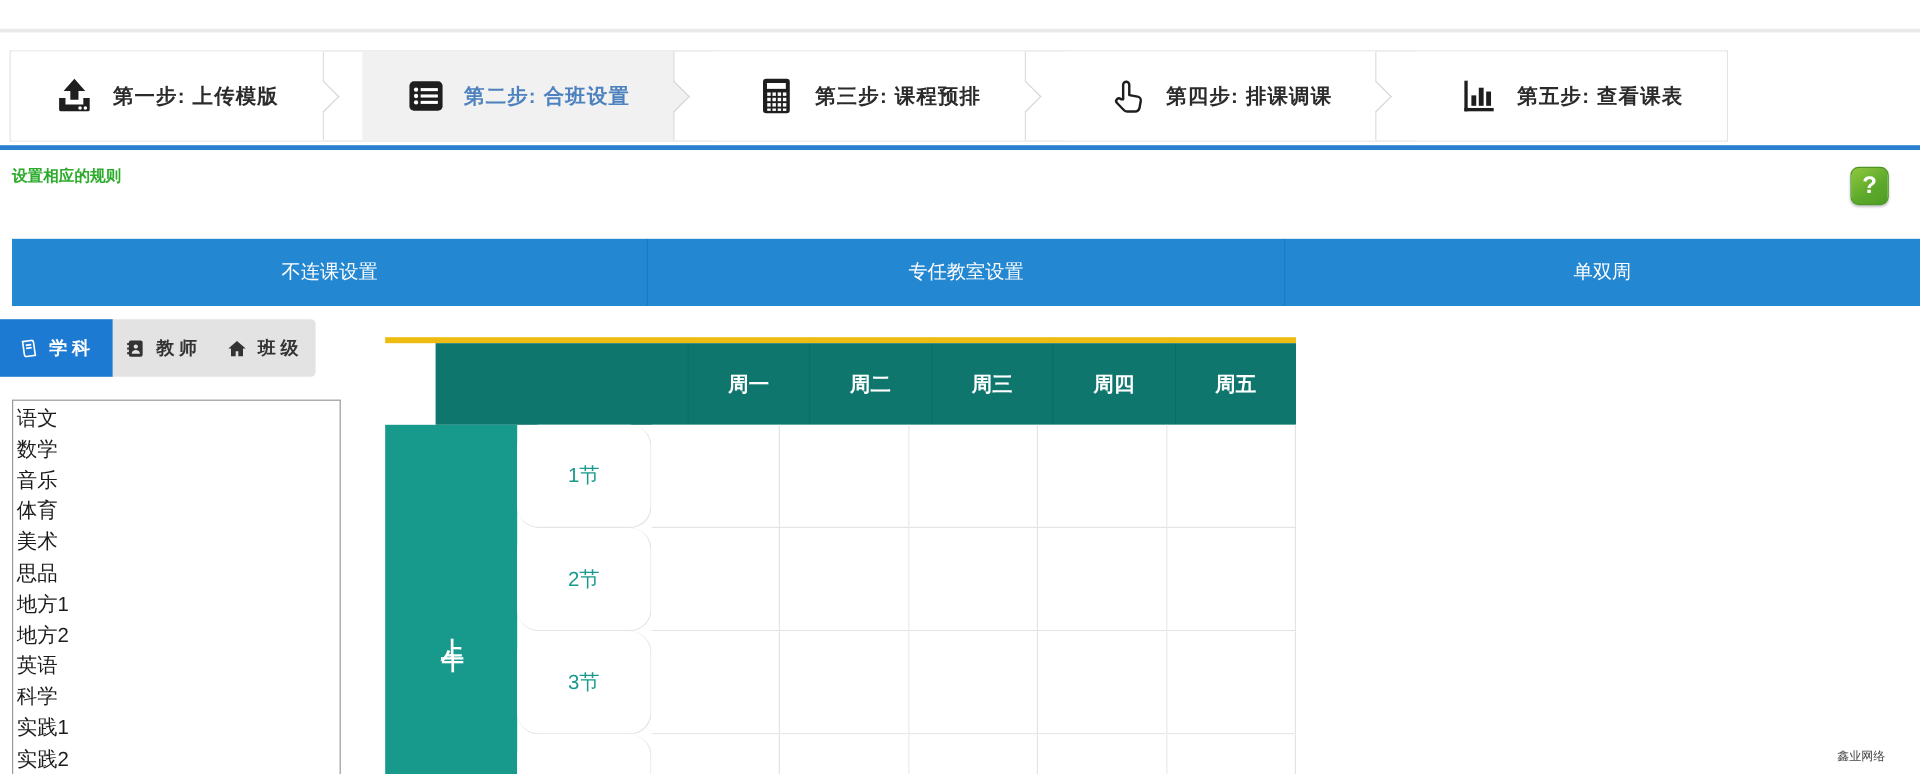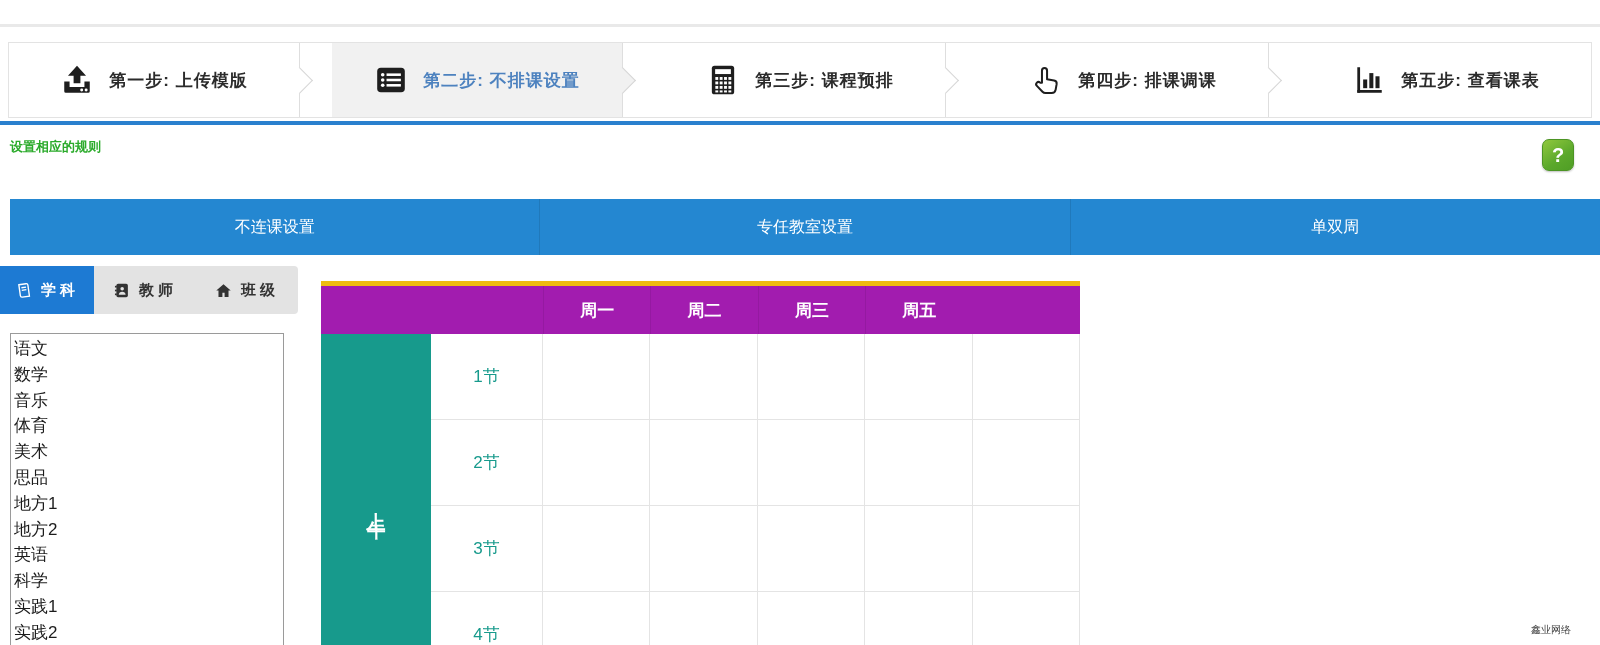--- a/index.html
+++ b/index.html
@@ -6,21 +6,21 @@
   html,body { width:1600px; height:645px; }
   body {
     position:relative; overflow:hidden; background:#fff;
     font-family:"Liberation Sans","DejaVu Sans",sans-serif; color:#2b2b2b;
   }
   
   .top-divider { position:absolute; left:0; top:24px; width:1600px; height:3px; background:#e9e9e9; }
 
   
   .steps-bar {
-    position:absolute; left:8px; top:42px; width:1584px; height:76px;
+    position:absolute; left:8px; top:42px; width:1432px; height:76px;
     background:#fff; border:1px solid #e3e3e3; display:flex;gap:32px;
   }
   .step {
     position:relative; flex:1; display:flex; align-items:center; justify-content:center;
     gap:15px; background:#fff;
   }
   .step.active { background:#f1f1f1; }
   .step:not(:last-child) { border-right:1px solid #dedede; }
   .step:not(:last-child)::after {
     content:""; position:absolute; right:-10px; top:50%; margin-top:-9px;
@@ -58,52 +58,52 @@
 
   
   .side-tabs { position:absolute; left:0; top:266px; height:48px; display:flex; }
   .side-tab {
     display:flex; align-items:center; justify-content:center; gap:9px;
     font-size:15px; font-weight:bold; letter-spacing:4px; cursor:pointer; color:#333;
   }
   .side-tab .tab-icon { width:17px; height:17px; }
   .side-tab.active { width:94px; background:#1d7ad3; color:#fff; }
   .side-tab-group {
-    display:flex; width:204px; background:#e3e3e3; border-radius:0 4px 4px 0;
+    display:flex; width:169px; background:#e3e3e3; border-radius:0 4px 4px 0;
   }
   .side-tab-group .side-tab { flex:1; }
 
   .subject-list {
     position:absolute; left:10px; top:333px; width:274px; height:330px;
     border:1px solid #9a9a9a; background:#fff; overflow:hidden; padding:2px 3px;
   }
   .subject-item { font-size:17px; line-height:25.8px; color:#1c1c1c; white-space:nowrap; cursor:pointer; }
 
   
   .timetable { position:absolute; left:321px; top:281px; width:759px; }
   .tt-topbar { width:759px; height:5px; background:#eebc10; }
-  .tt-header { display:flex; height:48px; background:#a21caf; }
+  .tt-header { display:flex; height:68px; background:#0f766e;margin-left:42px; }
   .tt-header .hc { display:flex; align-items:center; justify-content:center;
      color:#fff; font-size:17px; font-weight:bold; }
   .hc.c1 { width:110px; }
   .hc.c2 { width:112px; }
   .hc.day { width:107.4px; border-left:1px solid rgba(0,0,0,.08); cursor:pointer; }
   .tt-body { display:flex; }
   .tt-morning {
     width:110px; height:344px; background:#179a8c; display:flex;
     align-items:center; justify-content:center; cursor:pointer;
   }
   .tt-morning span {
     writing-mode:vertical-rl; color:#fff; font-size:19px; font-weight:bold; letter-spacing:10px;
   }
   .tt-grid { display:grid; grid-template-columns:112px repeat(5,107.4px); grid-auto-rows:86px; }
   .tt-grid .cell { background:#fff; border-right:1px solid #e4e4e4; border-bottom:1px solid #e4e4e4; }
   .tt-grid .period {
     display:flex; align-items:center; justify-content:center;
-    color:#179a8c; font-size:17px; cursor:pointer;
+    color:#179a8c; font-size:17px; cursor:pointer;border-radius:18px;
   }
   .tt-grid .slot { cursor:pointer; }
 
   .watermark { position:absolute; left:1531px; top:623px; font-size:10px; color:#444; }
 </style>
 </head>
 <body>
 
 <div class="top-divider"></div>
 
@@ -120,21 +120,21 @@
   <div class="step active">
     <svg class="step-icon" viewBox="0 0 32 32">
       <rect x="3" y="4.5" width="26" height="23" rx="3.5" fill="#1e1e1e"></rect>
       <circle cx="8.2" cy="11" r="1.7" fill="#fff"></circle>
         <rect x="11.8" y="9.8" width="13.5" height="2.4" fill="#fff"></rect>
       <circle cx="8.2" cy="16" r="1.7" fill="#fff"></circle>
         <rect x="11.8" y="14.8" width="13.5" height="2.4" fill="#fff"></rect>
       <circle cx="8.2" cy="21" r="1.7" fill="#fff"></circle>
         <rect x="11.8" y="19.8" width="13.5" height="2.4" fill="#fff"></rect>
     </svg>
-    <span class="step-label">第二步: 不排课设置</span>
+    <span class="step-label">第二步: 合班设置</span>
   </div>
   <div class="step">
     <svg class="step-icon" viewBox="0 0 32 32">
       <rect x="5.5" y="2.5" width="21" height="27" rx="2.5" fill="#1e1e1e"></rect>
       <rect x="8.6" y="5.8" width="14.8" height="4.6" fill="#fff"></rect>
       <g fill="#fff">
         <rect x="8.8" y="13.2" width="2.7" height="2.7"></rect>
           <rect x="12.9" y="13.2" width="2.7" height="2.7"></rect>
           <rect x="17" y="13.2" width="2.7" height="2.7"></rect>
           <rect x="21.1" y="13.2" width="2.7" height="2.7"></rect>
@@ -230,20 +230,21 @@
 </div>
 
 <div class="timetable">
   <div class="tt-topbar"></div>
   <div class="tt-header">
     <div class="hc c1"></div>
     <div class="hc c2"></div>
     <div class="hc day">周一</div>
     <div class="hc day">周二</div>
     <div class="hc day">周三</div>
+    <div class="hc day">周四</div>
     <div class="hc day">周五</div>
   </div>
   <div class="tt-body">
     <div class="tt-morning">
       <span>上午</span>
     </div>
     <div class="tt-grid">
       <div class="cell period">1节</div>
       <div class="cell slot"></div>
       <div class="cell slot"></div>

